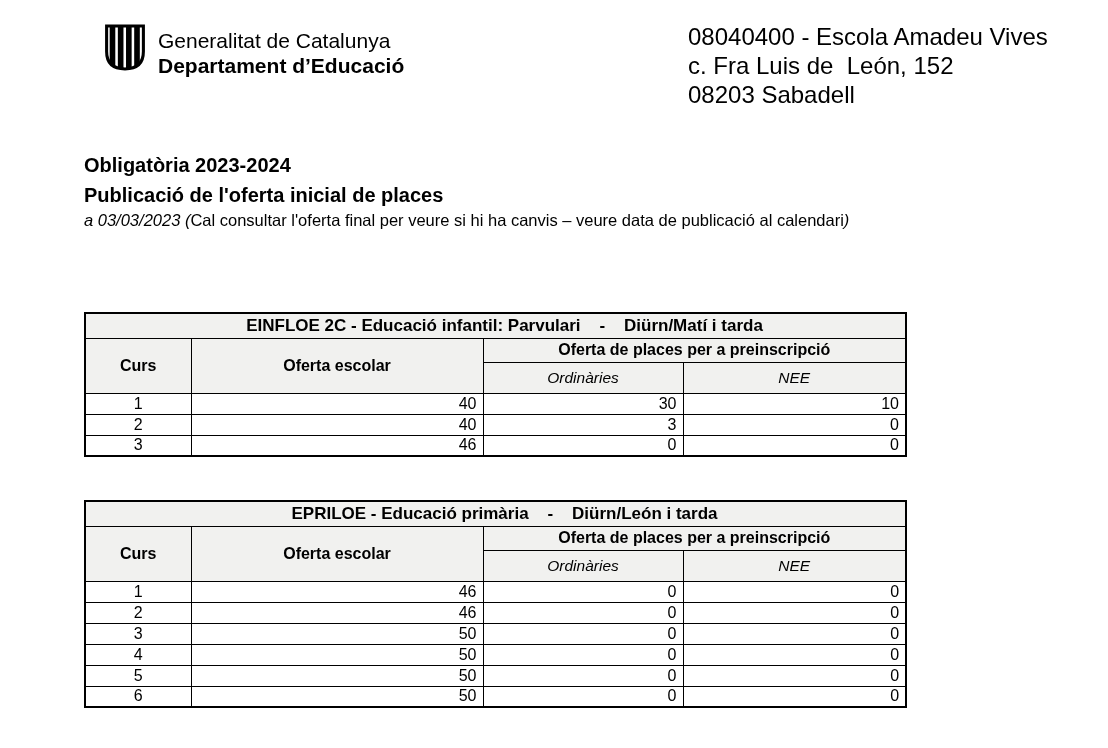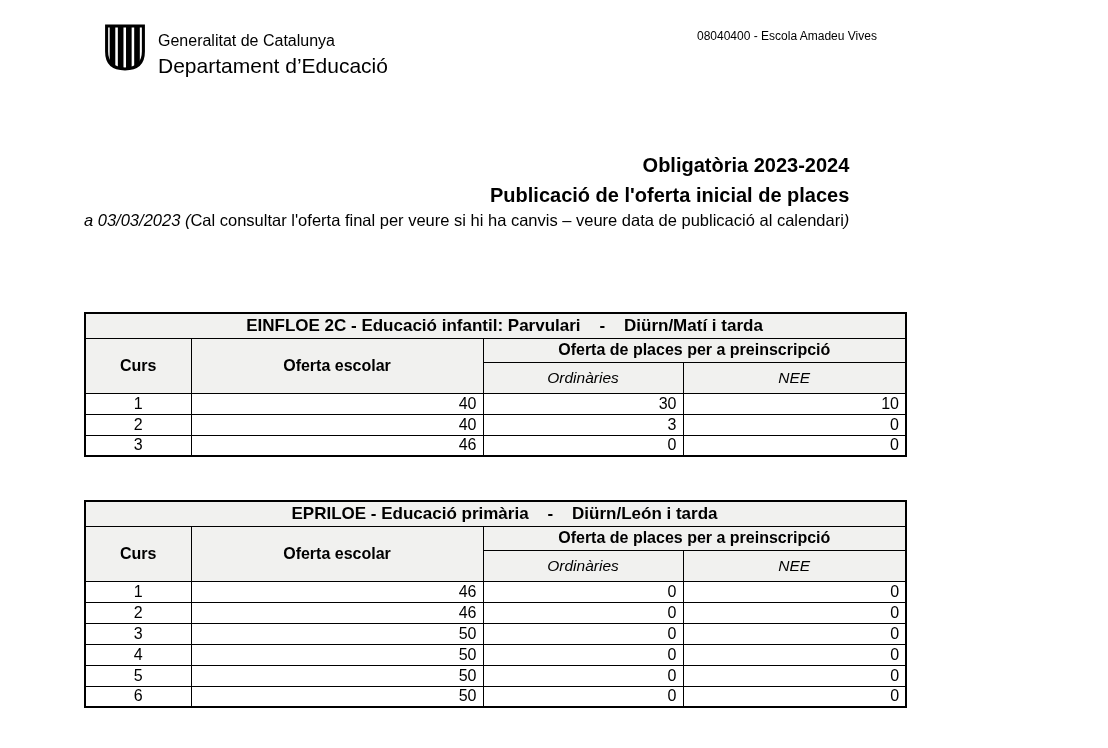--- a/index.html
+++ b/index.html
@@ -9,27 +9,27 @@
     position:relative; overflow:hidden;
     font-family:"Liberation Sans", sans-serif;
     color:#000;
   }
   .pre { white-space:pre; }
 
   
   .brand { position:absolute; left:104px; top:24px; display:flex; align-items:flex-start; }
   .logo { width:42px; height:47px; display:block; }
   .brand-text { margin-left:12px; padding-top:5px; }
-  .brand-org  { font-size:16px; line-height:24px; }
-  .brand-dept { font-size:21px; line-height:25px; font-weight:normal; }
+  .brand-org  { font-size:21px; line-height:24px; }
+  .brand-dept { font-size:21px; line-height:25px; font-weight:bold; }
 
-  .school { position:absolute; left:688px; top:22px; font-size:12px; line-height:29px;margin-left:9px; }
+  .school { position:absolute; left:688px; top:22px; font-size:24px; line-height:29px; }
 
   
-  .titles { position:absolute; left:84px; top:150px;text-align:right; }
+  .titles { position:absolute; left:84px; top:150px; }
   .doc-title { font-size:20px; font-weight:bold; line-height:30px; }
   .doc-note { font-size:16.5px; margin-top:1px; }
   .it { font-style:italic; }
 
   
   .offer-table {
     position:absolute; left:84px; width:821px;
     border-collapse:collapse; table-layout:fixed;
     border:2px solid #000;
   }
@@ -66,20 +66,22 @@
       </g>
     </svg>
     <div class="brand-text">
       <div class="brand-org">Generalitat de Catalunya</div>
       <div class="brand-dept">Departament d’Educació</div>
     </div>
   </div>
 
   <div class="school">
     <div>08040400 - Escola Amadeu Vives</div>
+    <div class="pre">c. Fra Luis de  León, 152</div>
+    <div>08203 Sabadell</div>
   </div>
 
   <div class="titles">
     <div class="doc-title">Obligatòria 2023-2024</div>
     <div class="doc-title">Publicació de l'oferta inicial de places</div>
     <div class="doc-note"><span class="it">a 03/03/2023 (</span><span>Cal consultar l'oferta final per veure si hi ha canvis – veure data de publicació al calendari</span><span class="it">)</span></div>
   </div>
 
   <table class="offer-table t1">
     <colgroup>

